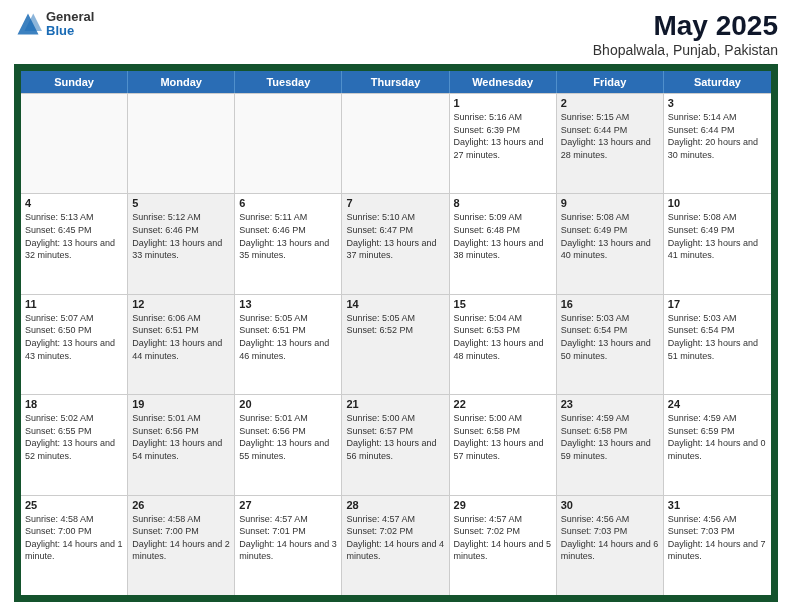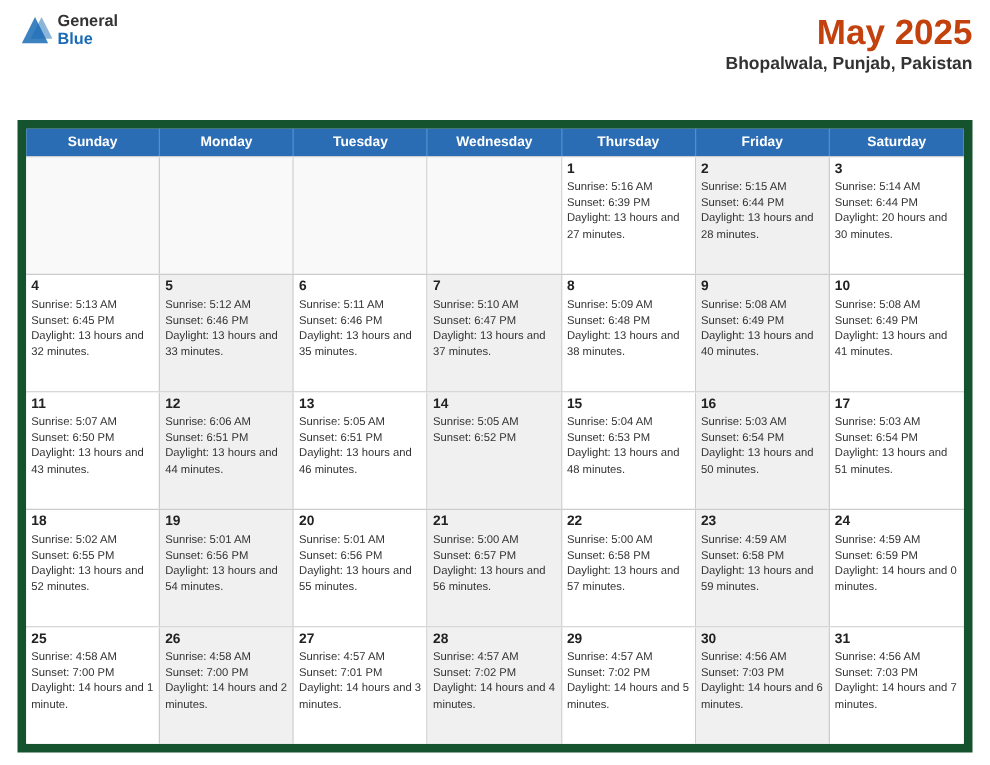--- a/index.html
+++ b/index.html
@@ -9,21 +9,20 @@
       font-family: Arial, sans-serif;
       background: #fff;
       overflow: hidden;
     }
     .page {
       width: 792px;
       height: 612px;
       padding: 10px 14px;
       display: flex;
       flex-direction: column;
-      gap: 32px;
     }
     .header {
       display: flex;
       justify-content: space-between;
       align-items: flex-start;
       margin-bottom: 6px;
     }
     .logo {
       display: flex;
       align-items: center;
@@ -41,25 +40,25 @@
     .logo-icon {
       width: 28px;
       height: 28px;
     }
     .title-block {
       text-align: right;
     }
     .title-block h1 {
       font-size: 28px;
       font-weight: bold;
-      color: #c2410c;
+      color: #0f172a;
     }
     .title-block h2 {
       font-size: 14px;
-      font-weight: bold;
+      font-weight: normal;
       color: #333;
     }
     .calendar {
       flex: 1;
       border: 7px solid #14532d;
       display: flex;
       flex-direction: column;
       justify-content: flex-end;
     }
     .cal-header {
@@ -129,22 +128,22 @@
       <h1>May 2025</h1>
       <h2>Bhopalwala, Punjab, Pakistan</h2>
     </div>
   </div>
 
   <div class="calendar">
     <div class="cal-header">
     <div class="cal-header-cell">Sunday</div>
         <div class="cal-header-cell">Monday</div>
         <div class="cal-header-cell">Tuesday</div>
+        <div class="cal-header-cell">Thursday</div>
         <div class="cal-header-cell">Wednesday</div>
-        <div class="cal-header-cell">Thursday</div>
         <div class="cal-header-cell">Friday</div>
         <div class="cal-header-cell">Saturday</div>
       </div>
     <div class="cal-body">
     <div class="cal-row">
           <div class="cal-cell empty"></div>
           <div class="cal-cell empty"></div>
           <div class="cal-cell empty"></div>
           <div class="cal-cell empty"></div>
           <div class="cal-cell">

